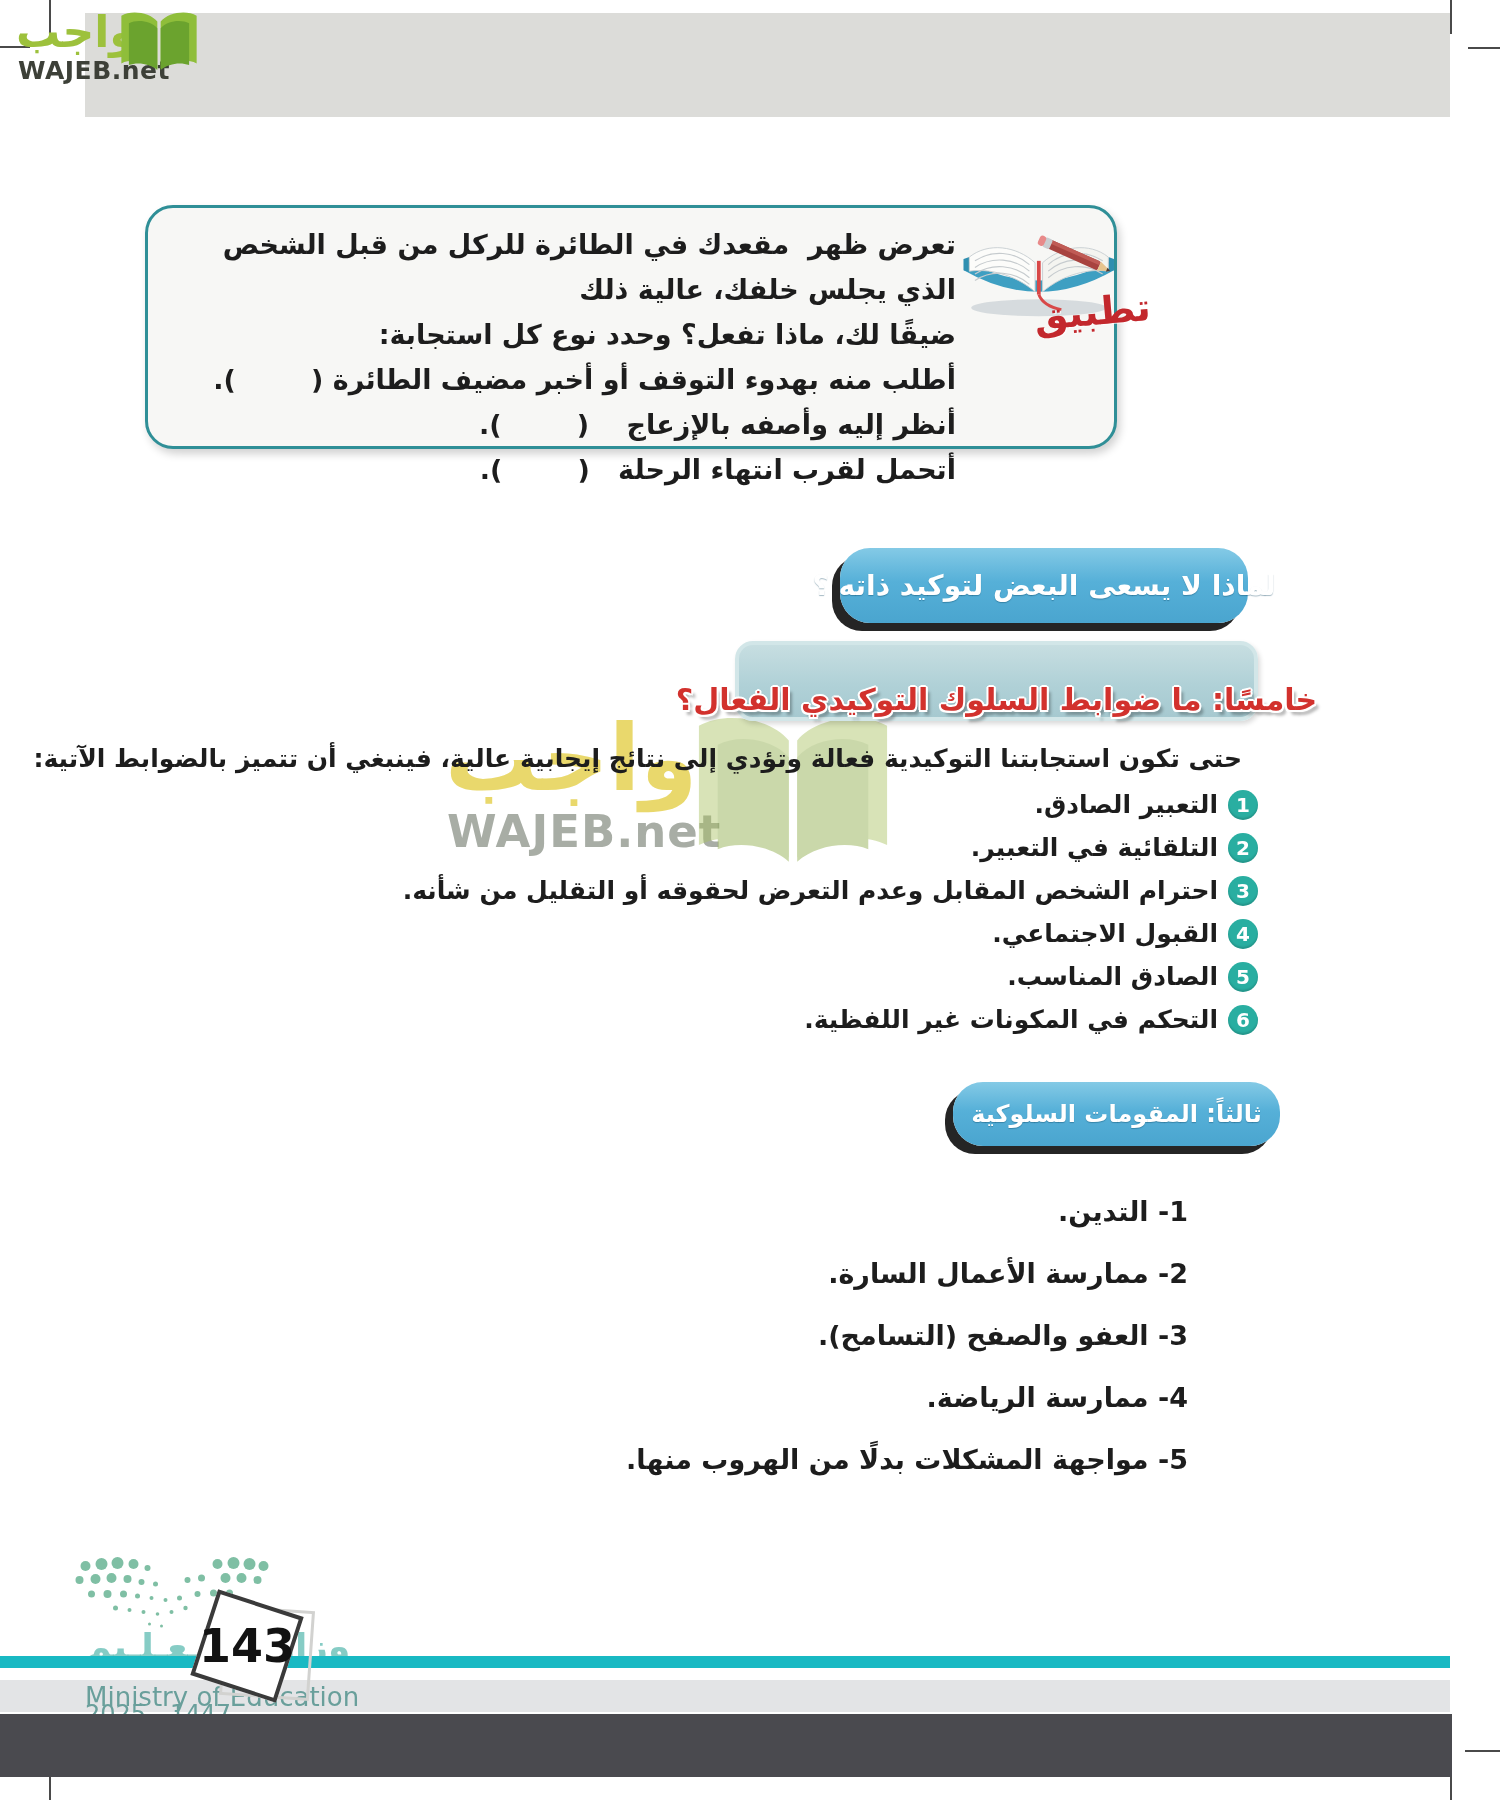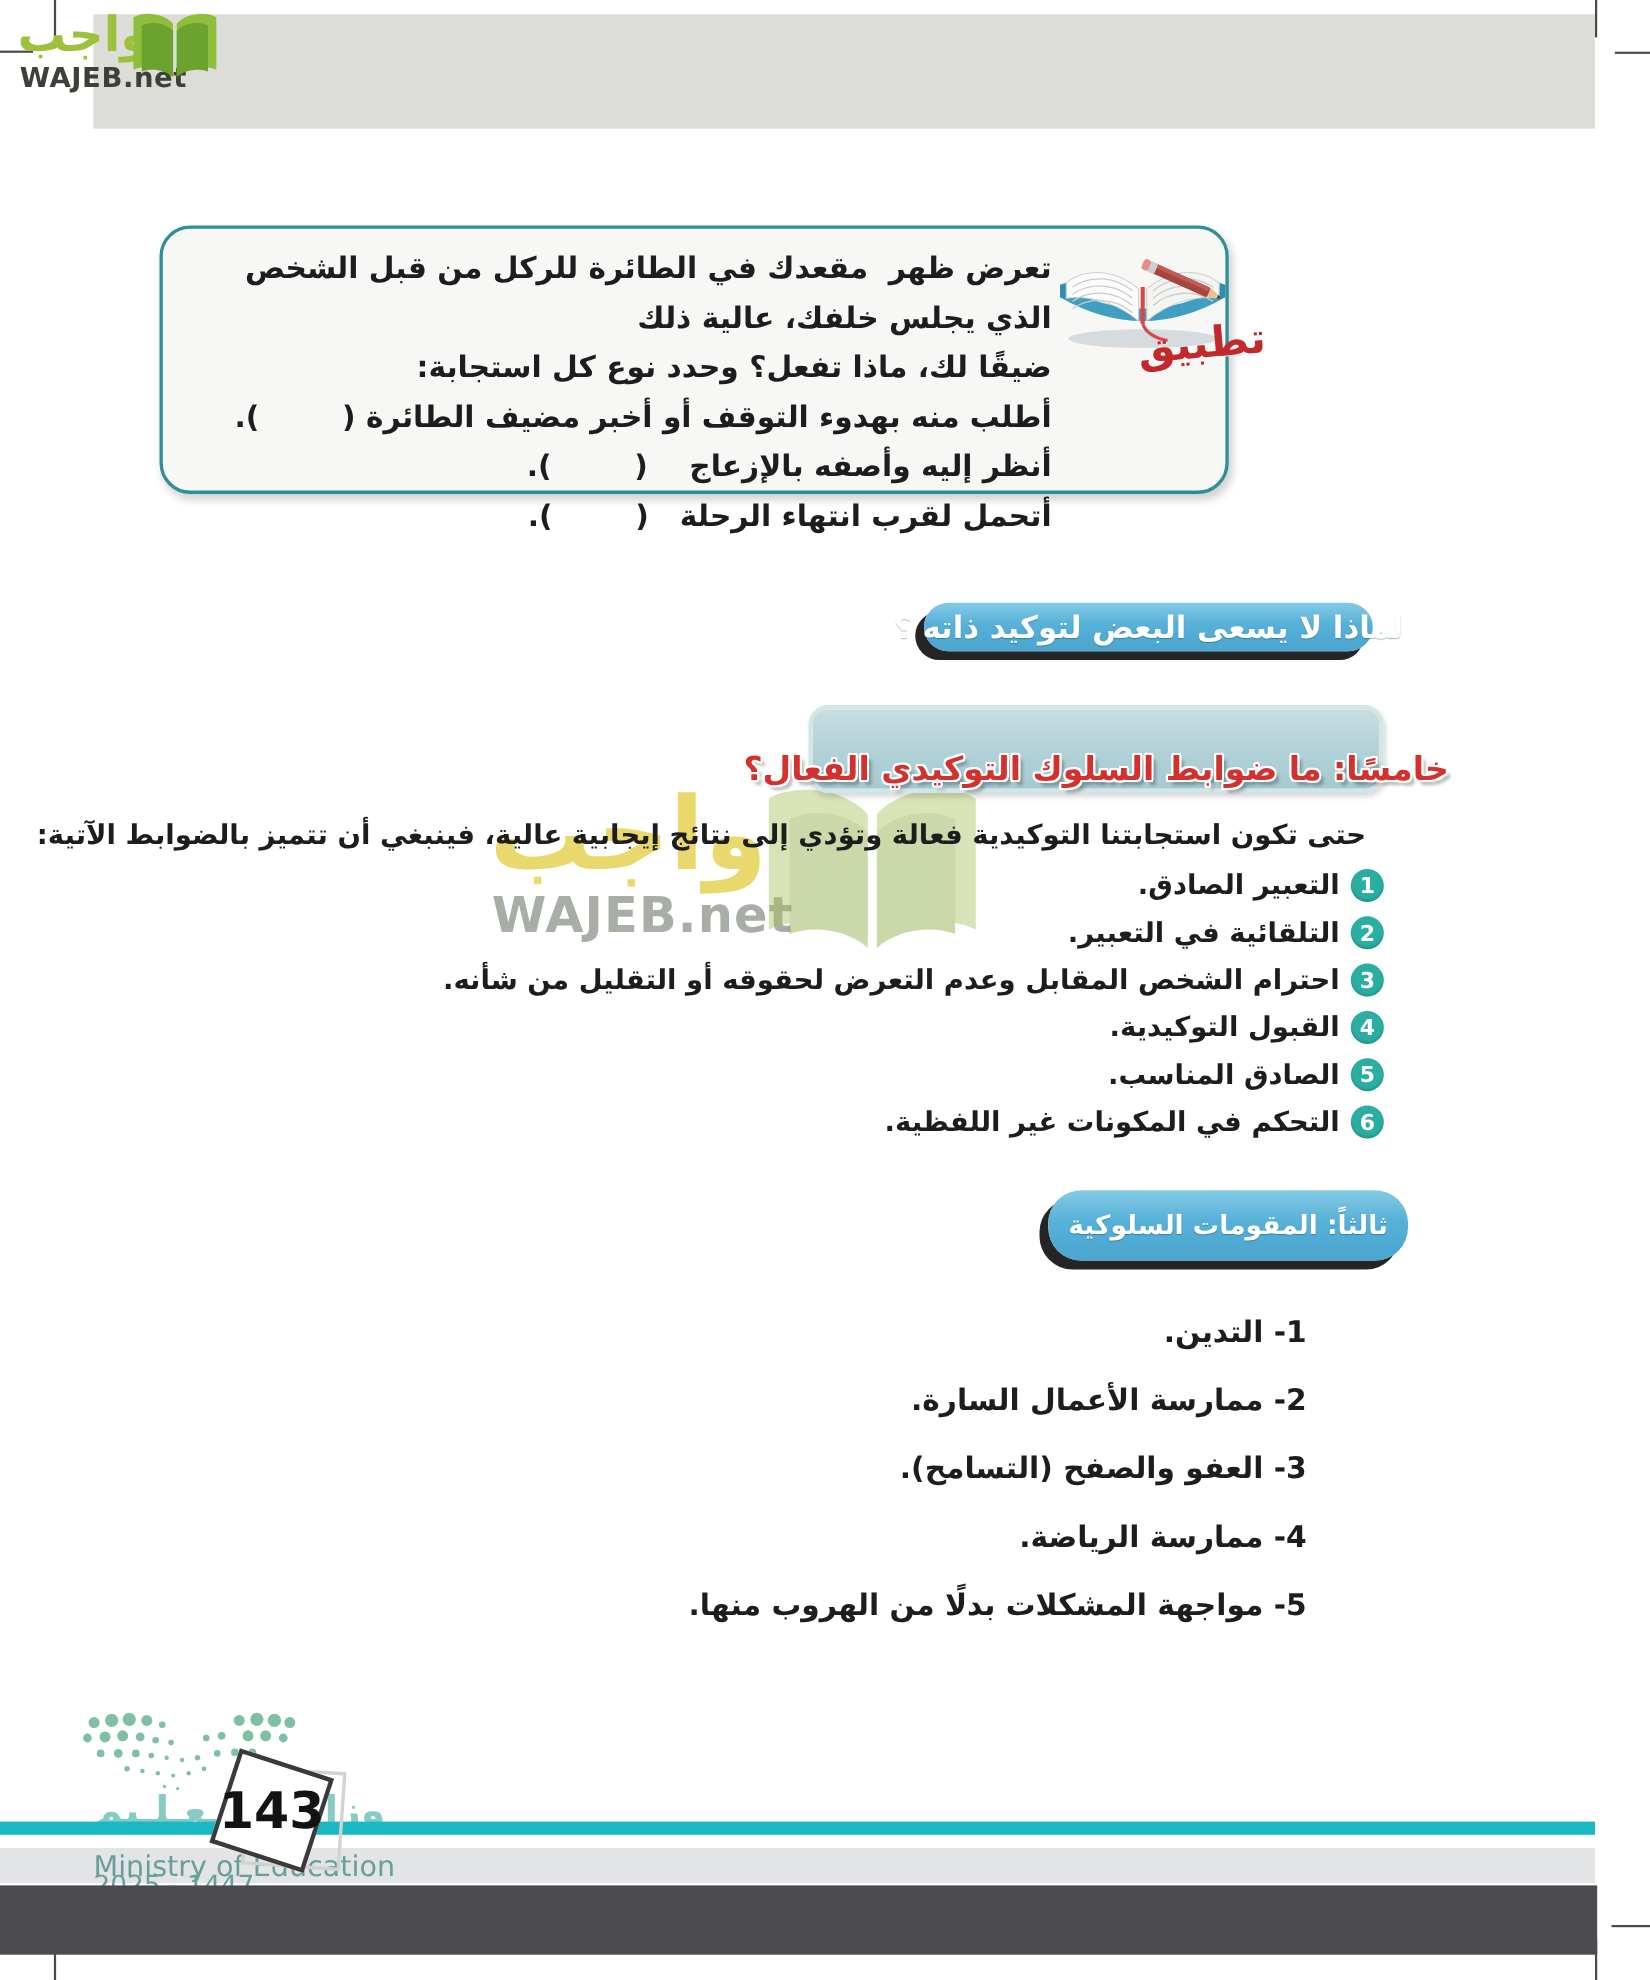--- a/index.html
+++ b/index.html
@@ -133,21 +133,21 @@
       <rect x="96" y="42" width="58" height="4" rx="2" fill="#c05b55"></rect>
       <polygon points="154,42 167,47 154,52" fill="#e7c48e"></polygon>
       <polygon points="163,45 167,47 163,49.5" fill="#4a3a34"></polygon>
       <rect x="90" y="41.5" width="8" height="11" rx="2" fill="#c9ced1"></rect>
       <rect x="84" y="41.5" width="7" height="11" rx="3" fill="#e88a8a"></rect>
     </g>
   </svg>
   <div class="app-badge">تطبيق</div>
 </div>
 
-<div class="banner-blue" style="left:840px;top:548px;width:408px;height:44px;">
+<div class="banner-blue" style="left:840px;top:548px;width:408px;height:75px;">
   <span style="font-size:28px;">لماذا لا يسعى البعض لتوكيد ذاته ؟</span>
 </div>
 
 <div class="banner-pale">
   <span class="red-outline">خامسًا: ما ضوابط السلوك التوكيدي الفعال؟</span>
 </div>
 
 <div class="para" dir="rtl">حتى تكون استجابتنا التوكيدية فعالة وتؤدي إلى نتائج إيجابية عالية، فينبغي أن تتميز بالضوابط الآتية:</div>
 
 <div class="clist" dir="rtl">
@@ -158,21 +158,21 @@
   <div class="crow">
     <span class="cnum">2</span>
     <span class="ctext">التلقائية في التعبير.</span>
   </div>
   <div class="crow">
     <span class="cnum">3</span>
     <span class="ctext">احترام الشخص المقابل وعدم التعرض لحقوقه أو التقليل من شأنه.</span>
   </div>
   <div class="crow">
     <span class="cnum">4</span>
-    <span class="ctext">القبول التوكيدية.</span>
+    <span class="ctext">القبول الاجتماعي.</span>
   </div>
   <div class="crow">
     <span class="cnum">5</span>
     <span class="ctext">الصادق المناسب.</span>
   </div>
   <div class="crow">
     <span class="cnum">6</span>
     <span class="ctext">التحكم في المكونات غير اللفظية.</span>
   </div>
 </div>

